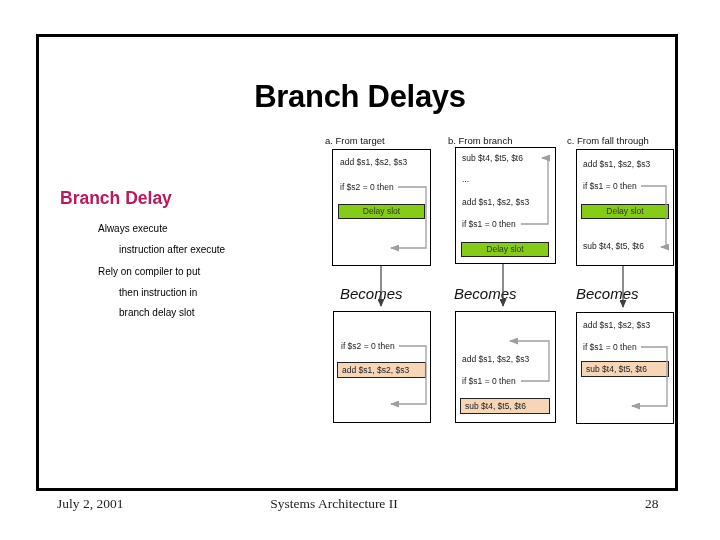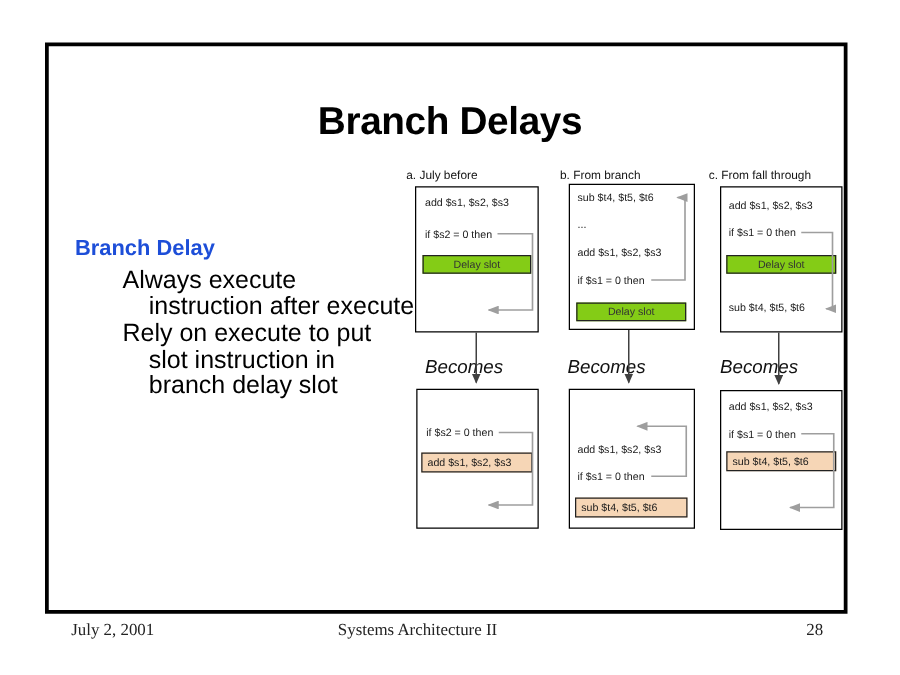--- a/index.html
+++ b/index.html
@@ -12,23 +12,23 @@
   .frame{
     left:36px;top:34px;width:642px;height:457px;
     border:3px solid #000;box-sizing:border-box;background:#fff;
   }
   .slide-title{
     left:0;top:79px;width:720px;text-align:center;
     font-size:31px;font-weight:bold;color:#000;letter-spacing:-0.3px;
     white-space:nowrap;
   }
   .heading{
-    left:60px;top:188px;font-size:17.5px;font-weight:bold;color:#1d4ed8;white-space:nowrap;
+    left:60px;top:188px;font-size:17.5px;font-weight:bold;color:#be185d;white-space:nowrap;
   }
-  .body-line{font-size:20px;color:#000;white-space:nowrap;}
+  .body-line{font-size:10px;color:#000;white-space:nowrap;margin-top:10px;}
   
   .dlabel{font-size:9.5px;color:#111;white-space:nowrap;}
   .becomes{font-size:15px;color:#111;white-space:nowrap;font-style:italic;}
   .dbox{
     background:#fff;border:1px solid #000;box-sizing:border-box;
   }
   .code{
     font-size:8.5px;color:#1a1a1a;white-space:nowrap;
   }
   .delay-box{
@@ -50,25 +50,25 @@
 </head>
 <body>
 
 <div class="abs frame"></div>
 
 <div class="abs slide-title">Branch Delays</div>
 
 <div class="abs heading">Branch Delay</div>
 <div class="abs body-line" style="left:98px;top:213px;">Always execute</div>
 <div class="abs body-line" style="left:119px;top:234px;">instruction after execute</div>
-<div class="abs body-line" style="left:98px;top:256px;">Rely on execute to put</div>
-<div class="abs body-line" style="left:119px;top:277px;">slot instruction in</div>
+<div class="abs body-line" style="left:98px;top:256px;">Rely on compiler to put</div>
+<div class="abs body-line" style="left:119px;top:277px;">then instruction in</div>
 <div class="abs body-line" style="left:119px;top:297px;">branch delay slot</div>
 
-<div class="abs dlabel" style="left:325px;top:135px;">a. July before</div>
+<div class="abs dlabel" style="left:325px;top:135px;">a. From target</div>
 <div class="abs dlabel" style="left:448px;top:135px;">b. From branch</div>
 <div class="abs dlabel" style="left:567px;top:135px;">c. From fall through</div>
 
 <div class="abs dbox" style="left:332px;top:149px;width:99px;height:117px;"></div>
 <div class="abs code" style="left:340px;top:157px;">add $s1, $s2, $s3</div>
 <div class="abs code" style="left:340px;top:182px;">if $s2 = 0 then</div>
 <div class="abs delay-box" style="left:338px;top:204px;width:87px;height:15px;">Delay slot</div>
 
 <div class="abs becomes" style="left:340px;top:285px;">Becomes</div>
 <div class="abs dbox" style="left:333px;top:311px;width:98px;height:112px;"></div>

